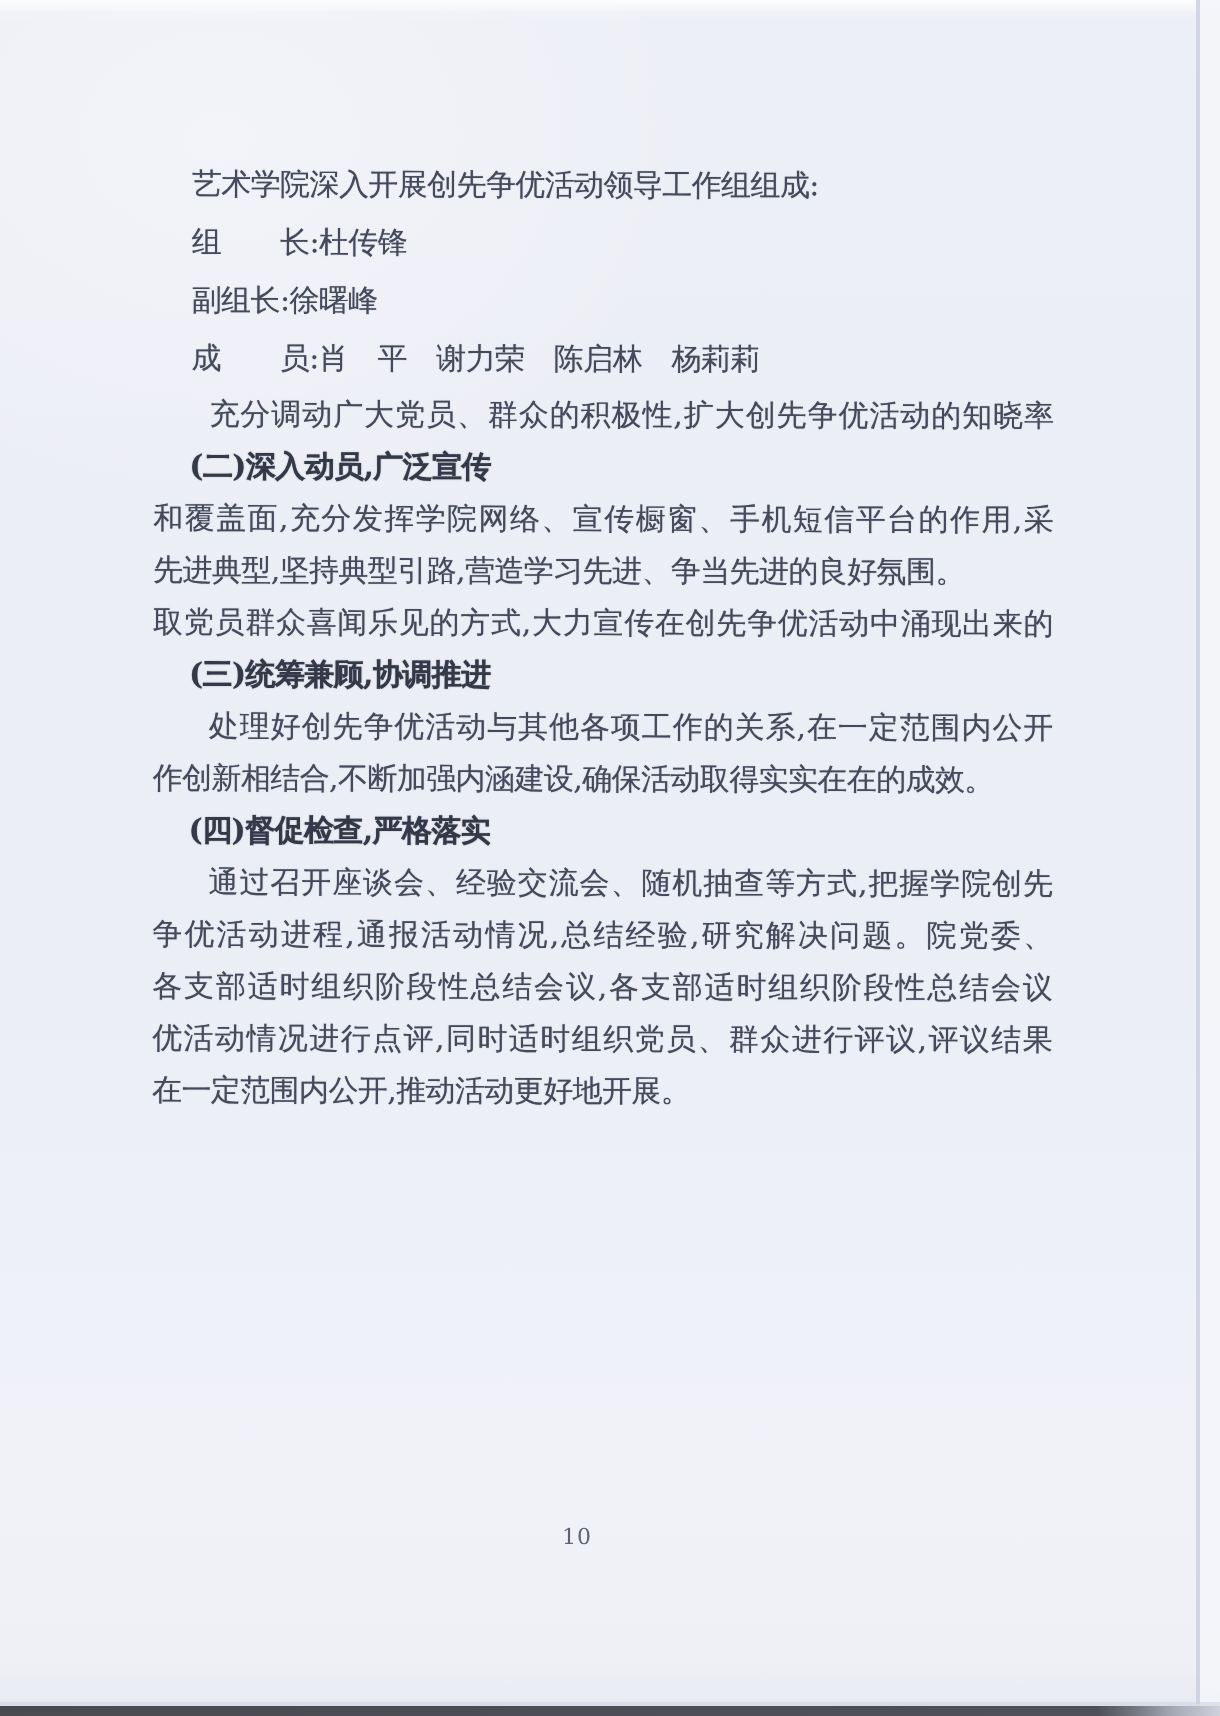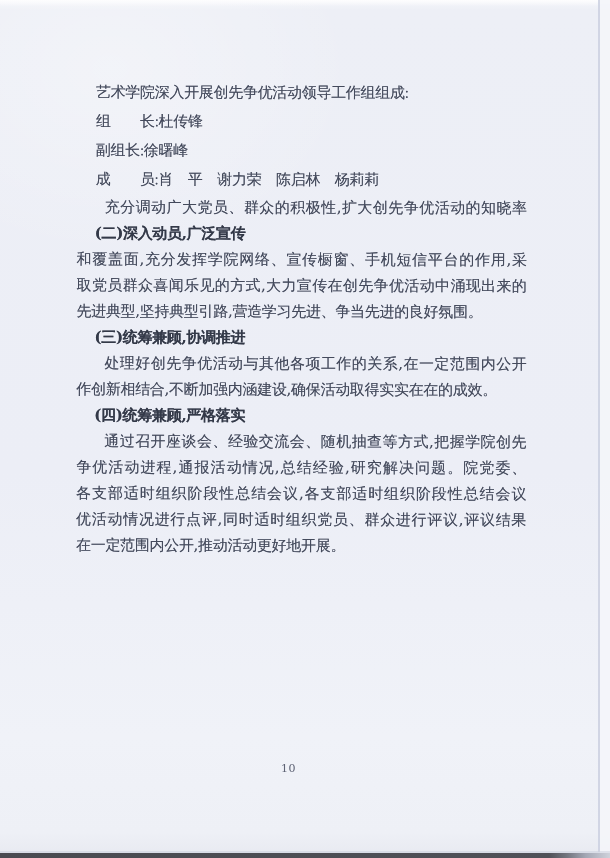--- a/index.html
+++ b/index.html
@@ -23,21 +23,21 @@
     top: 78px;
     width: 450px;
     color: #444a5c;
     font-size: 15px;
     letter-spacing: -0.3px;
     transform: rotate(0.12deg);
     transform-origin: 0 0;
     text-shadow: 0 0 0.5px rgba(68,74,92,0.55);
   }
 
-  .blockA .ln { line-height: 29px; height: 29px; white-space: nowrap; font-family: Liberation Serif, serif; }
+  .blockA .ln { line-height: 29px; height: 29px; white-space: nowrap; }
   .blockB .ln { line-height: 26px; height: 26px; }
 
   .ind-a { padding-left: 19px; }
   .ind-b { padding-left: 28px; }
 
   .hd {
     font-weight: bold;
     color: #333948;
     padding-left: 18px;
     text-shadow: 0 0 0.6px rgba(51,57,72,0.65);
@@ -88,28 +88,28 @@
       <div class="ln ind-a">组　　长:杜传锋</div>
       <div class="ln ind-a">副组长:徐曙峰</div>
       <div class="ln ind-a">成　　员:肖　平　谢力荣　陈启林　杨莉莉</div>
     </div>
 
     <div class="blockB">
 
       <div class="ln ind-b jst">充分调动广大党员、群众的积极性,扩大创先争优活动的知晓率</div>
       <div class="ln hd">(二)深入动员,广泛宣传</div>
       <div class="ln jst">和覆盖面,充分发挥学院网络、宣传橱窗、手机短信平台的作用,采</div>
+      <div class="ln">先进典型,坚持典型引路,营造学习先进、争当先进的良好氛围。</div>
       <div class="ln jst">取党员群众喜闻乐见的方式,大力宣传在创先争优活动中涌现出来的</div>
-      <div class="ln">先进典型,坚持典型引路,营造学习先进、争当先进的良好氛围。</div>
 
       <div class="ln hd">(三)统筹兼顾,协调推进</div>
       <div class="ln ind-b jst">处理好创先争优活动与其他各项工作的关系,在一定范围内公开</div>
       <div class="ln">作创新相结合,不断加强内涵建设,确保活动取得实实在在的成效。</div>
 
-      <div class="ln hd">(四)统筹兼顾,严格落实</div>
+      <div class="ln hd">(四)督促检查,严格落实</div>
       <div class="ln ind-b jst">通过召开座谈会、经验交流会、随机抽查等方式,把握学院创先</div>
       <div class="ln jst">争优活动进程,通报活动情况,总结经验,研究解决问题。院党委、</div>
       <div class="ln jst">各支部适时组织阶段性总结会议,各支部适时组织阶段性总结会议</div>
       <div class="ln jst">优活动情况进行点评,同时适时组织党员、群众进行评议,评议结果</div>
       <div class="ln">在一定范围内公开,推动活动更好地开展。</div>
 
     </div>
   </div>
 
   <div class="pagenum">10</div>

